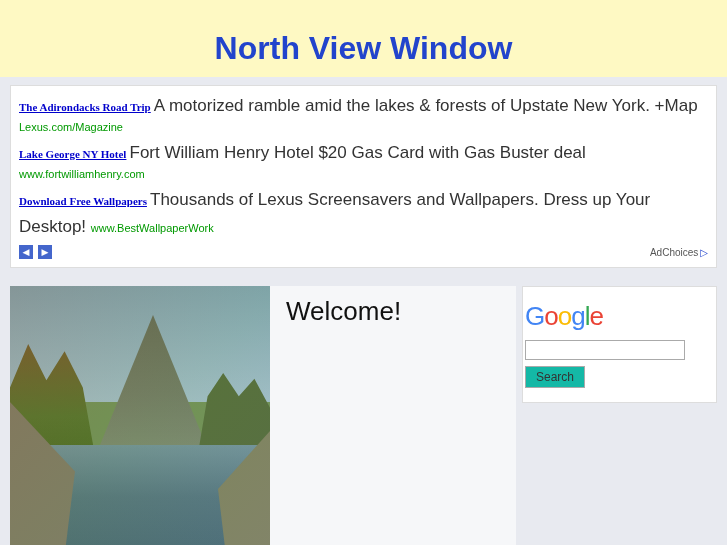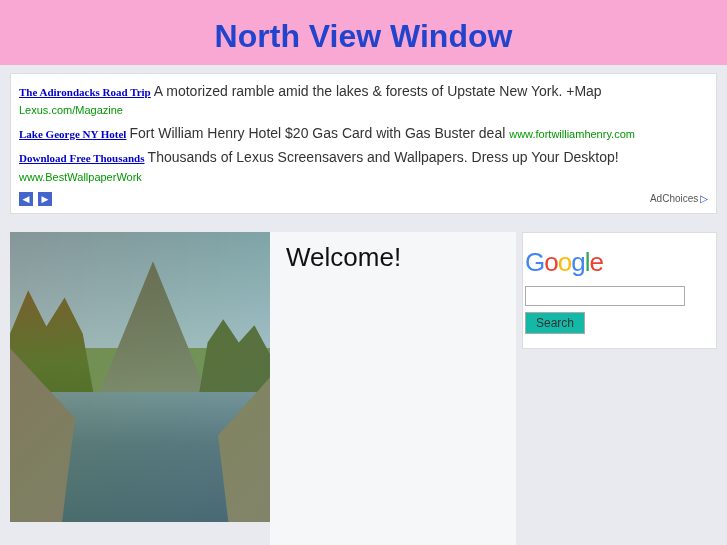--- a/index.html
+++ b/index.html
@@ -7,22 +7,22 @@
       font-family: Arial, sans-serif;
       font-size: 13px;
       background-color: #e8eaf0;
       width: 727px;
       min-height: 545px;
       overflow-x: hidden;
     }
 
     #page-title-area {
       text-align: center;
-      padding: 18px 0 10px 0;
-      background: #f9a8d4;
+      padding: 30px 0 10px 0;
+      background: #fef9c3;
     }
 
     #page-title-text {
       font-size: 32px;
       color: #2244cc;
       font-weight: bold;
       font-family: Arial, sans-serif;
     }
 
     #ad-bar {
@@ -37,21 +37,21 @@
     .ad-link {
       color: #0000cc;
       text-decoration: underline;
       font-weight: bold;
       font-size: 11px;
       font-family: Liberation Serif, serif;
     }
 
     .ad-text {
       color: #333;
-      font-size: 14px;
+      font-size: 17px;
     }
 
     .ad-url {
       color: #009900;
       font-size: 11px;
       text-decoration: none;
     }
 
     .ad-nav {
       display: inline-block;
@@ -259,21 +259,21 @@
     <a class="ad-link" href="#">The Adirondacks Road Trip</a>
     <span class="ad-text"> A motorized ramble amid the lakes &amp; forests of Upstate New York. +Map </span>
     <a class="ad-url" href="#">Lexus.com/Magazine</a>
   </span>
   <span class="ad-row">
     <a class="ad-link" href="#">Lake George NY Hotel</a>
     <span class="ad-text"> Fort William Henry Hotel $20 Gas Card with Gas Buster deal </span>
     <a class="ad-url" href="#">www.fortwilliamhenry.com</a>
   </span>
   <span class="ad-row">
-    <a class="ad-link" href="#">Download Free Thousands</a>
+    <a class="ad-link" href="#">Download Free Wallpapers</a>
     <span class="ad-text"> Thousands of Lexus Screensavers and Wallpapers. Dress up Your Desktop! </span>
     <a class="ad-url" href="#">www.BestWallpaperWork</a>
   </span>
   <div style="display:flex; align-items:center; margin-top:3px;">
     <span class="ad-nav">
       <span class="ad-nav-btn">◀</span>
       <span class="ad-nav-btn">▶</span>
     </span>
     <div class="ad-choices-area" style="margin-left:auto;">
       <span class="ad-choices-text">AdChoices</span>

